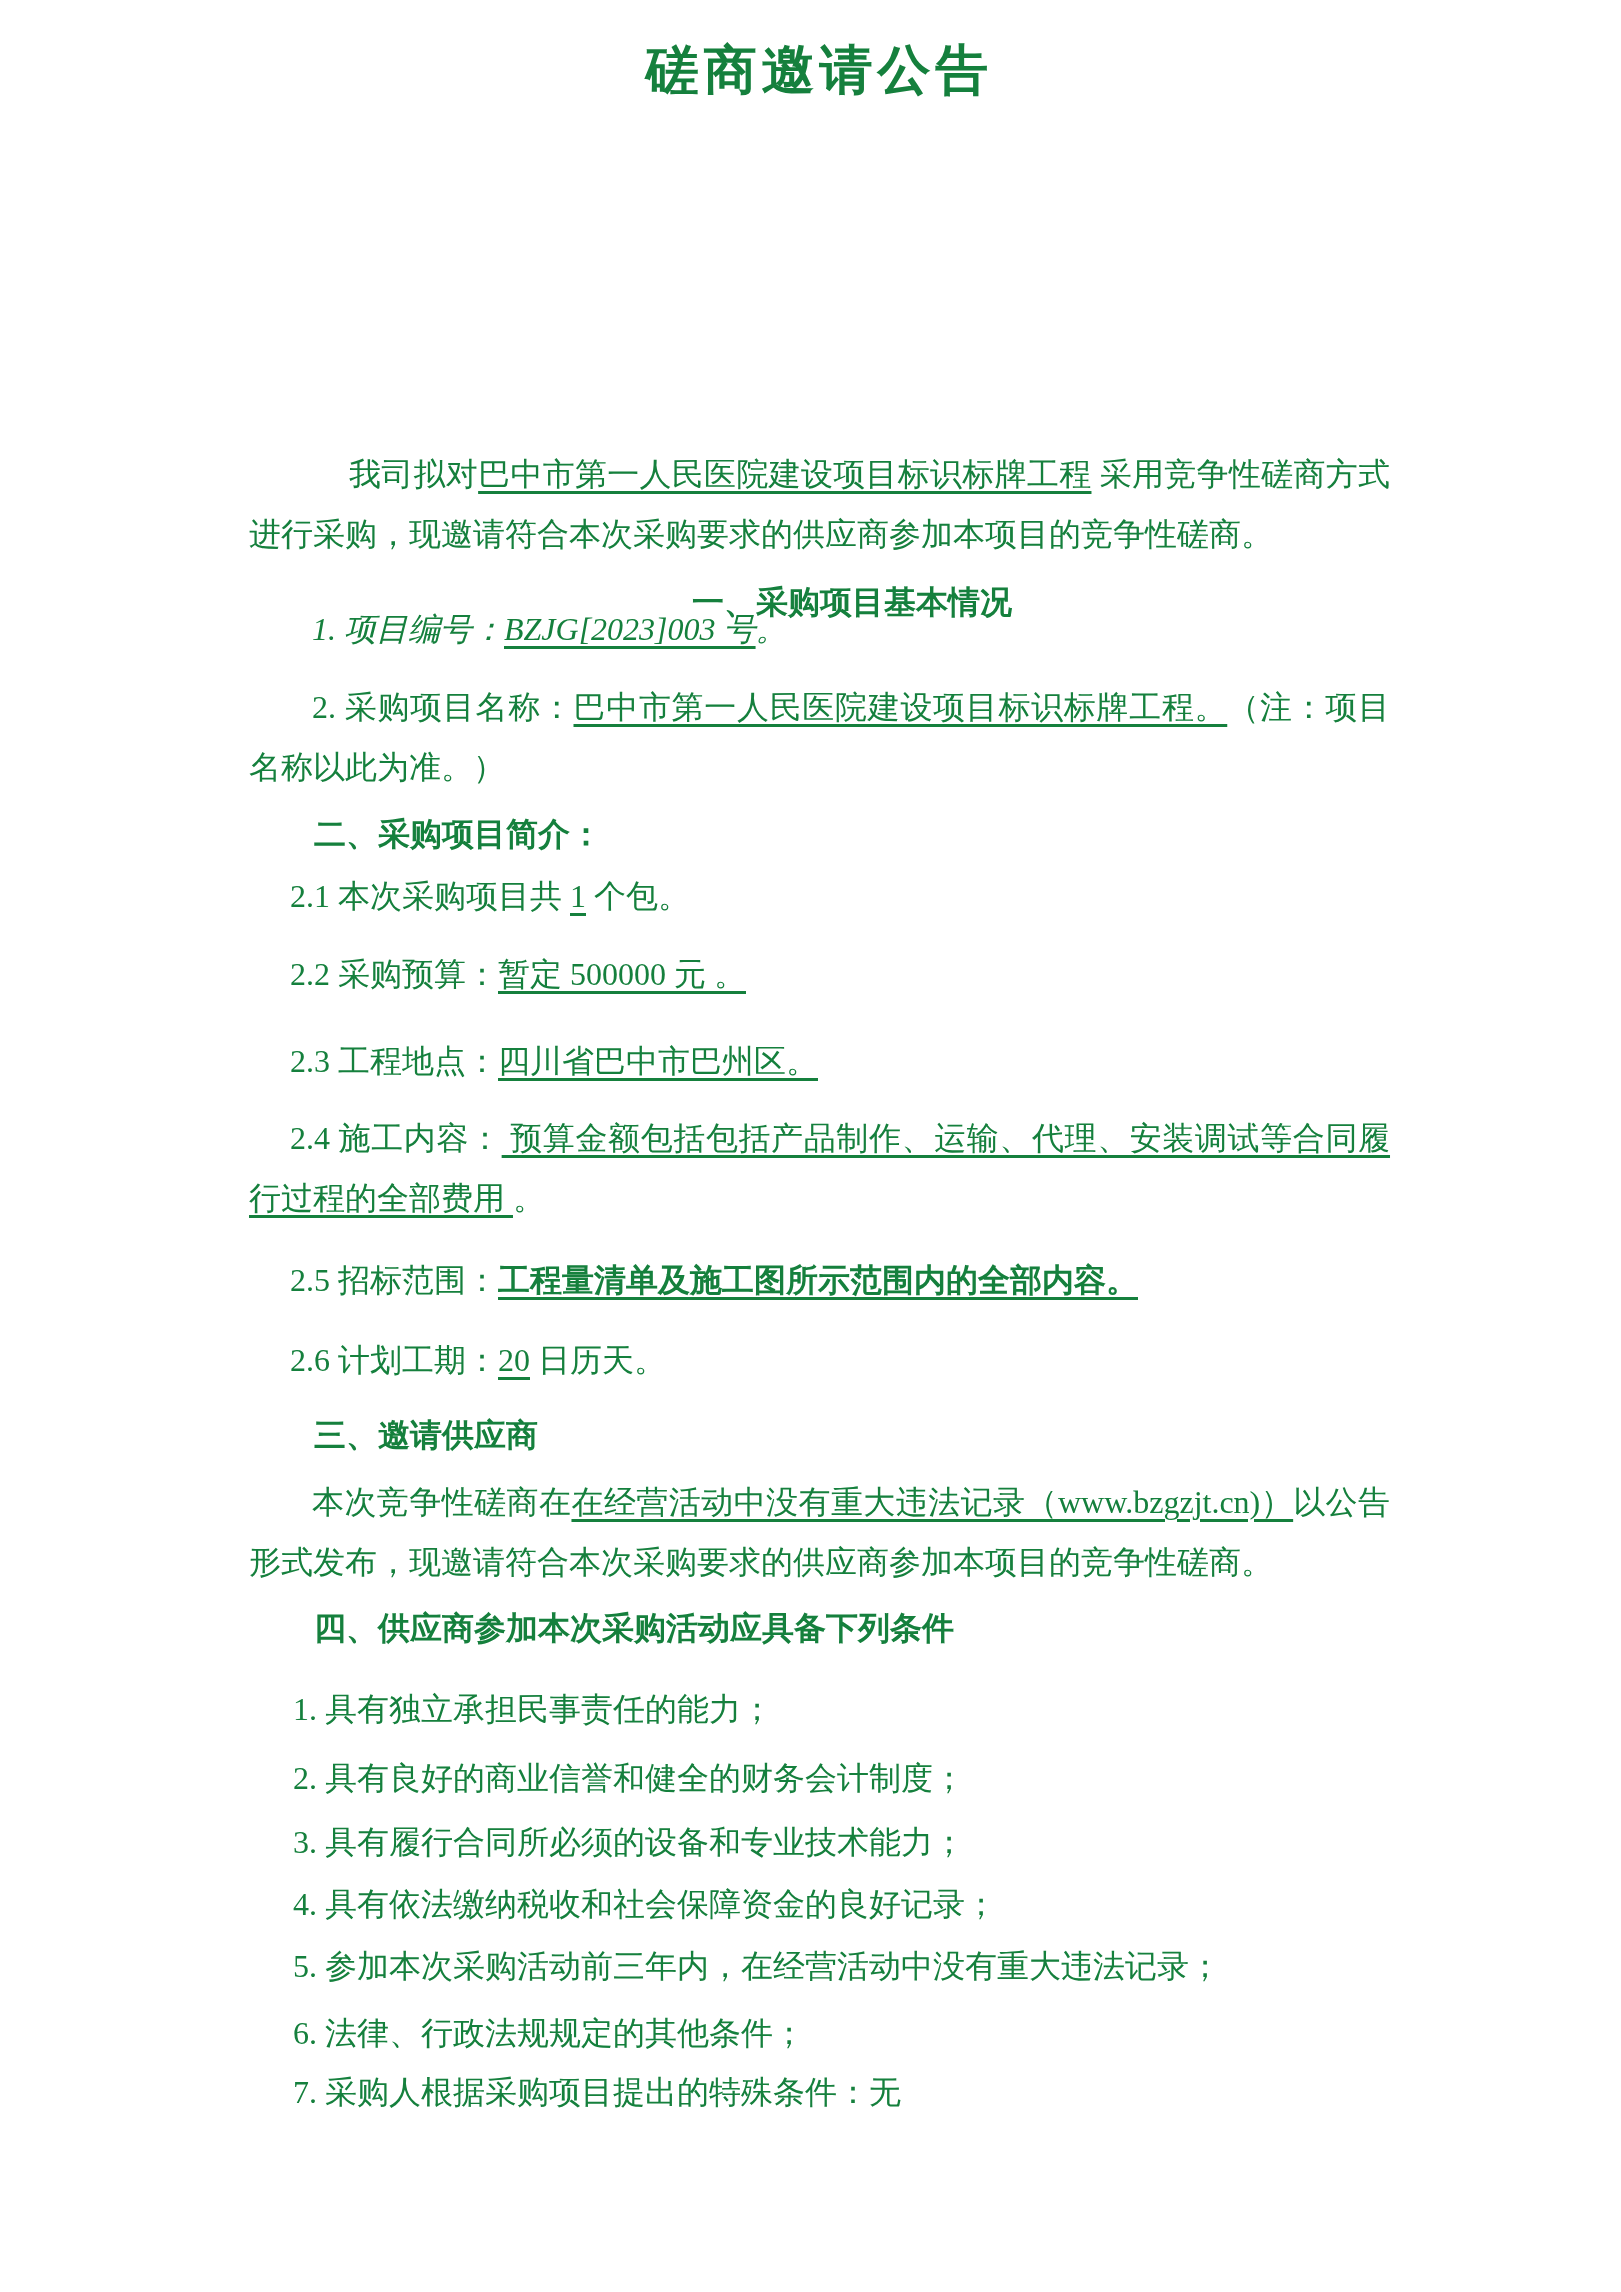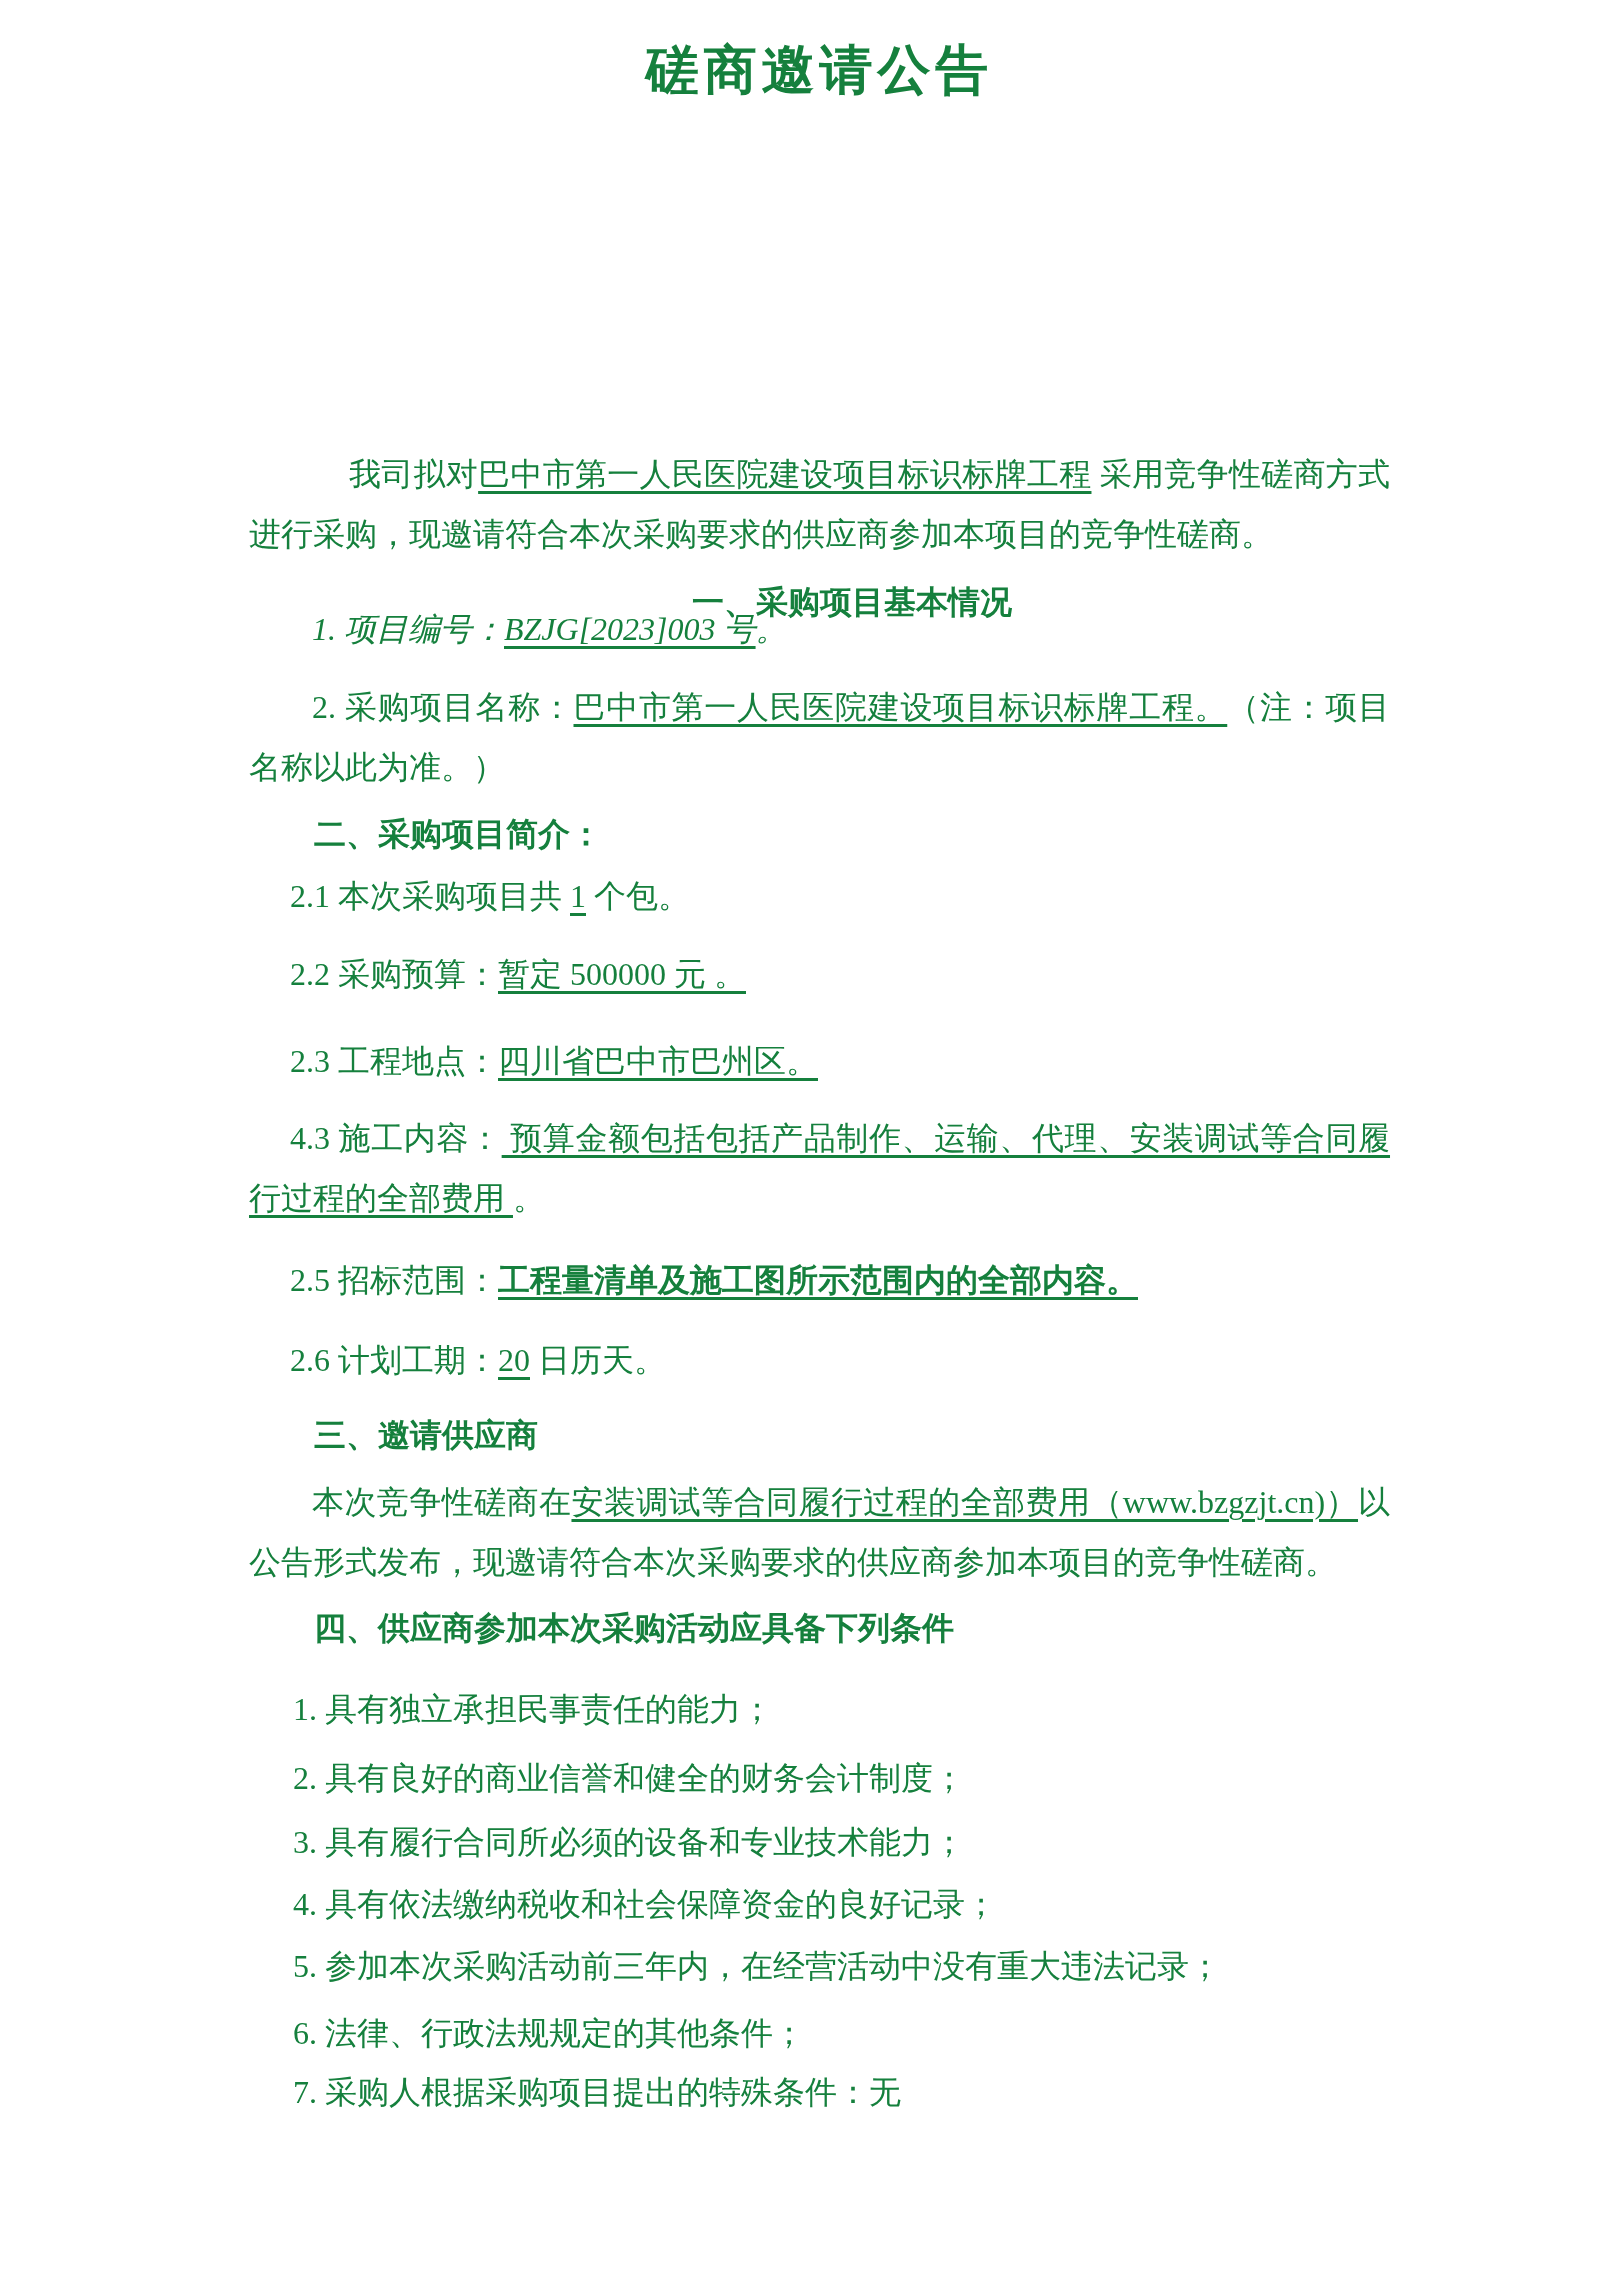--- a/index.html
+++ b/index.html
@@ -64,29 +64,29 @@
   <p class="p ml" style="top:645px;text-indent:63px;"><span>2. 采购项目名称：</span><span class="u">巴中市第一人民医院建设项目标识标牌工程。</span><span>（注：项目名称以此为准。）</span></p>
 
   <p class="p h" style="top:781px;text-indent:65px;">二、采购项目简介：</p>
 
   <p class="p" style="top:843px;text-indent:41px;"><span>2.1 本次采购项目共 </span><span class="u">1</span><span> 个包。</span></p>
 
   <p class="p" style="top:921px;text-indent:41px;"><span>2.2 采购预算：</span><span class="u">暂定 500000 元 。</span><span></span></p>
 
   <p class="p" style="top:1008px;text-indent:41px;"><span>2.3 工程地点：</span><span class="u">四川省巴中市巴州区。</span><span></span></p>
 
-  <p class="p ml" style="top:1076px;text-indent:41px;"><span>4.3 施工内容：</span><span class="u"> 预算金额包括包括产品制作、运输、代理、安装调试等合同履行过程的全部费用 </span><span>。</span></p>
+  <p class="p ml" style="top:1076px;text-indent:41px;"><span>2.4 施工内容：</span><span class="u"> 预算金额包括包括产品制作、运输、代理、安装调试等合同履行过程的全部费用 </span><span>。</span></p>
 
   <p class="p" style="top:1227px;text-indent:41px;"><span>2.5 招标范围：</span><span class="ub">工程量清单及施工图所示范围内的全部内容。</span><span></span></p>
 
   <p class="p" style="top:1307px;text-indent:41px;"><span>2.6 计划工期：</span><span class="u">20</span><span> 日历天。</span></p>
 
   <p class="p h" style="top:1382px;text-indent:65px;">三、邀请供应商</p>
 
-  <p class="p ml" style="top:1440px;text-indent:63px;"><span>本次竞争性磋商在</span><span class="u">安装调试等合同履行过程的全部费用（www.bzgzjt.cn)）</span><span>以公告形式发布，现邀请符合本次采购要求的供应商参加本项目的竞争性磋商。</span></p>
+  <p class="p ml" style="top:1440px;text-indent:63px;"><span>本次竞争性磋商在</span><span class="u">在经营活动中没有重大违法记录（www.bzgzjt.cn)）</span><span>以公告形式发布，现邀请符合本次采购要求的供应商参加本项目的竞争性磋商。</span></p>
 
   <p class="p h" style="top:1575px;text-indent:65px;">四、供应商参加本次采购活动应具备下列条件</p>
 
   <p class="p" style="top:1656px;text-indent:44px;">1. 具有独立承担民事责任的能力；</p>
   <p class="p" style="top:1725px;text-indent:44px;">2. 具有良好的商业信誉和健全的财务会计制度；</p>
   <p class="p" style="top:1789px;text-indent:44px;">3. 具有履行合同所必须的设备和专业技术能力；</p>
   <p class="p" style="top:1851px;text-indent:44px;">4. 具有依法缴纳税收和社会保障资金的良好记录；</p>
   <p class="p" style="top:1913px;text-indent:44px;">5. 参加本次采购活动前三年内，在经营活动中没有重大违法记录；</p>
   <p class="p" style="top:1980px;text-indent:44px;">6. 法律、行政法规规定的其他条件；</p>
   <p class="p" style="top:2039px;text-indent:44px;">7. 采购人根据采购项目提出的特殊条件：无</p>

